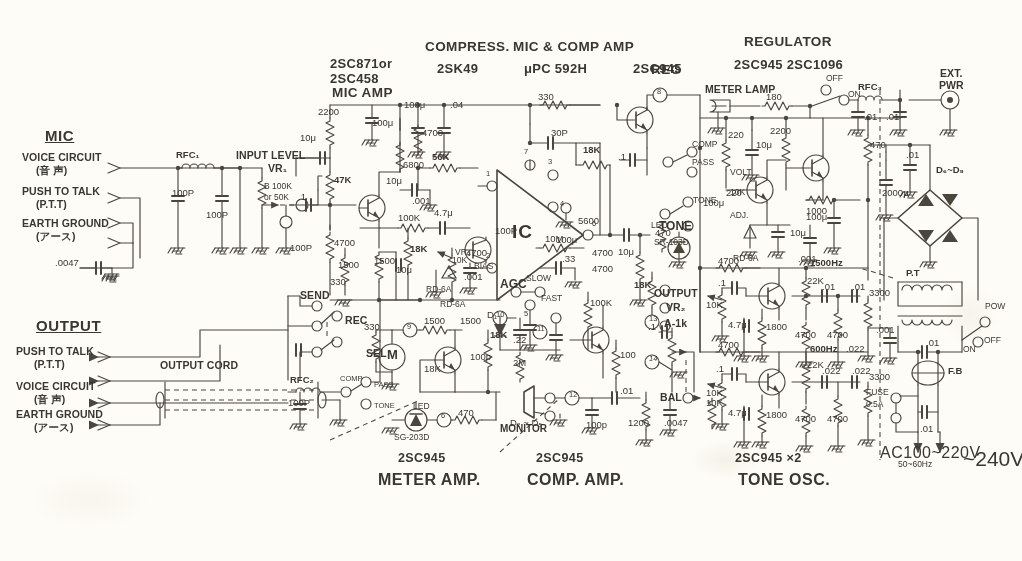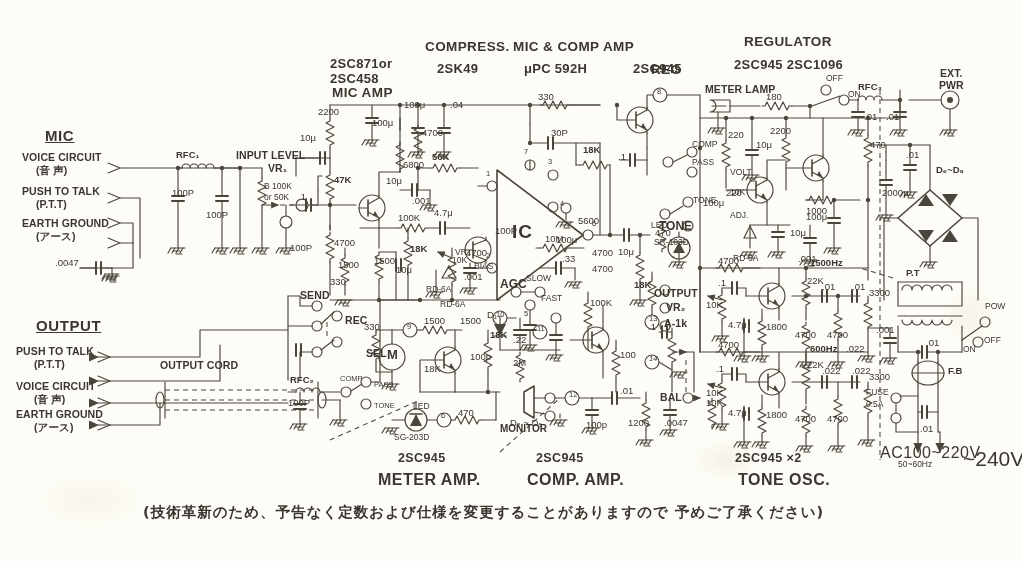--- a/index.html
+++ b/index.html
@@ -993,15 +993,14 @@
   <div class="lbl io" style="left:660px;top:392px;">BAL</div>
   <div class="lbl val" style="left:706px;top:398px;">10K</div>
 
   <div class="lbl sectp" style="left:398px;top:452px;">2SC945</div>
   <div class="lbl sect" style="left:378px;top:472px;">METER AMP.</div>
   <div class="lbl sectp" style="left:536px;top:452px;">2SC945</div>
   <div class="lbl sect" style="left:527px;top:472px;">COMP. AMP.</div>
   <div class="lbl sectp" style="left:735px;top:452px;">2SC945 ×2</div>
   <div class="lbl sect" style="left:738px;top:472px;">TONE OSC.</div>
 
-  <div class="lbl jp" style="left:143px;top:505px;font-family:'DejaVu Sans',sans-serif;font-size:14.5px;">(技術革新のため、予告なく定数および仕様を変更することがありますので 予めご了承ください)</div>
 
 </div>
 
 </body></html>

